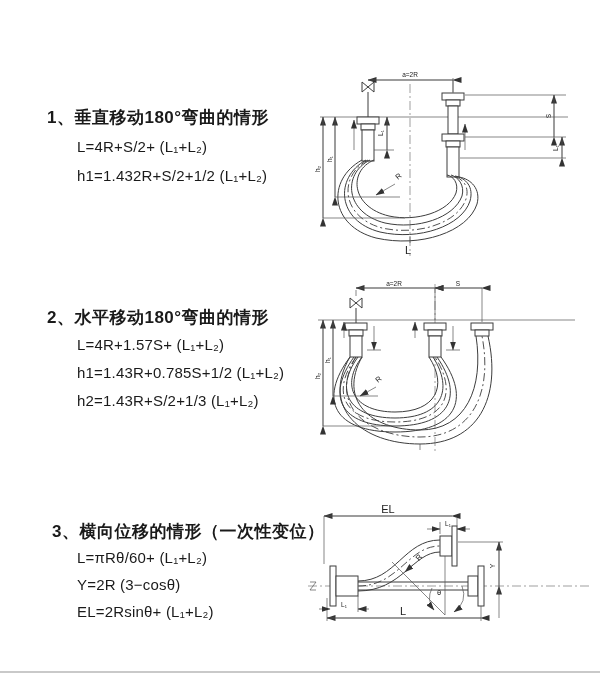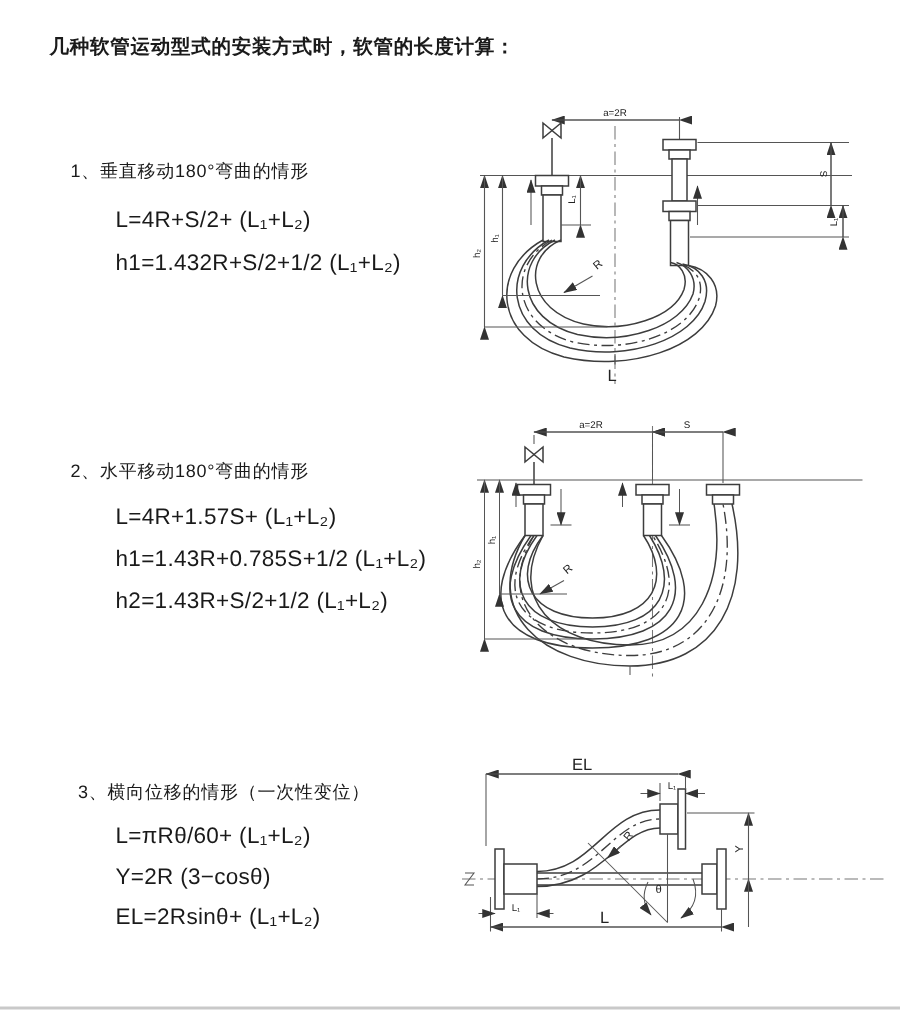--- a/index.html
+++ b/index.html
@@ -1,47 +1,46 @@
 <!DOCTYPE html>
 <html><head>
 <meta charset="utf-8">
 <style>
   html,body{margin:0;padding:0;background:#fff;}
   .page{position:relative;width:600px;height:675px;background:#ffffff;overflow:hidden;
         font-family:"Liberation Sans","DejaVu Sans",sans-serif;color:#1a1a1a;}
   .title{position:absolute;left:33px;top:22px;font-size:13px;font-weight:bold;letter-spacing:.5px;}
-  .sec-heading{position:absolute;font-size:12px;font-weight:normal;letter-spacing:.5px;}
+  .sec-heading{position:absolute;font-size:17px;font-weight:bold;letter-spacing:.5px;}
   .formula{position:absolute;font-size:15px;font-weight:normal;letter-spacing:.2px;white-space:pre;}
   .diagram{position:absolute;}
   .bottom-rule{position:absolute;left:0;top:671px;width:600px;height:2px;background:#c9c9c9;}
   
   .ln{fill:none;stroke:#3d3d3d;stroke-width:1;}
   .fl{fill:#fff;stroke:#3d3d3d;stroke-width:1;}
   .dm{fill:none;stroke:#555;stroke-width:.7;}
   .cl{fill:none;stroke:#777;stroke-width:.7;stroke-dasharray:9 3 2 3;}
   .hz{fill:none;stroke:#3d3d3d;stroke-width:.9;stroke-dasharray:8 3 2 3;}
   .tx{font-family:"Liberation Sans","DejaVu Sans",sans-serif;font-size:6.5px;fill:#222;}
   .tm{font-size:7.5px;}
   .tb{font-size:11px;}
 </style>
 </head>
 <body>
 
 <div class="page">
 
-  <div class="title">几种软管运动型式的安装方式时，软管的长度计算：</div>
 
   <div class="sec-heading" style="left:47px;top:106px">1、垂直移动180°弯曲的情形</div>
   <div class="formula" style="left:77px;top:138px">L=4R+S/2+ (L₁+L₂)</div>
   <div class="formula" style="left:77px;top:167px">h1=1.432R+S/2+1/2 (L₁+L₂)</div>
 
   <div class="sec-heading" style="left:47px;top:306px">2、水平移动180°弯曲的情形</div>
   <div class="formula" style="left:77px;top:336px">L=4R+1.57S+ (L₁+L₂)</div>
   <div class="formula" style="left:77px;top:364px">h1=1.43R+0.785S+1/2 (L₁+L₂)</div>
-  <div class="formula" style="left:77px;top:392px">h2=1.43R+S/2+1/2 (L₁+L₂)</div>
+  <div class="formula" style="left:77px;top:392px">h2=1.43R+S/2+1/3 (L₁+L₂)</div>
 
   <div class="sec-heading" style="left:52px;top:520px">3、横向位移的情形（一次性变位）</div>
   <div class="formula" style="left:77px;top:549px">L=πRθ/60+ (L₁+L₂)</div>
   <div class="formula" style="left:77px;top:576px">Y=2R (3−cosθ)</div>
   <div class="formula" style="left:77px;top:603px">EL=2Rsinθ+ (L₁+L₂)</div>
 
   <svg class="diagram" style="left:310px;top:66px" width="290" height="195" viewBox="0 0 290 195">
     <defs>
       <pattern id="hp1" width="4" height="4" patternUnits="userSpaceOnUse">
         <path d="M0,4 L4,0 M0,0 L4,4" stroke="#666" stroke-width="0.5"></path>

